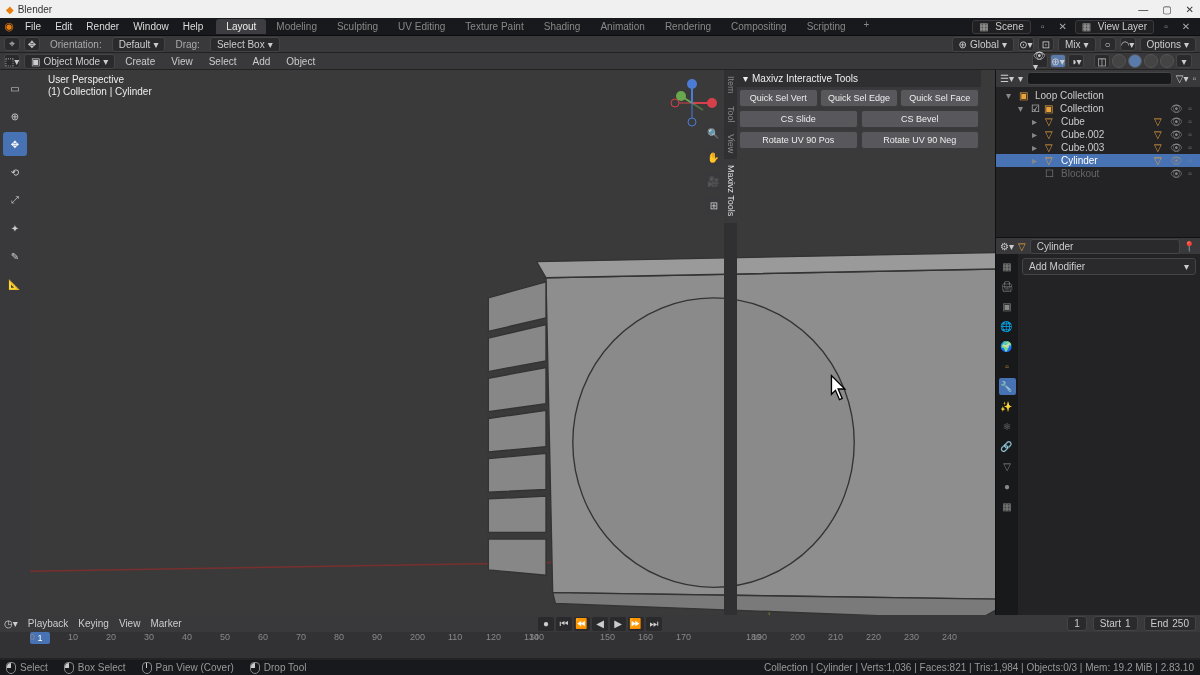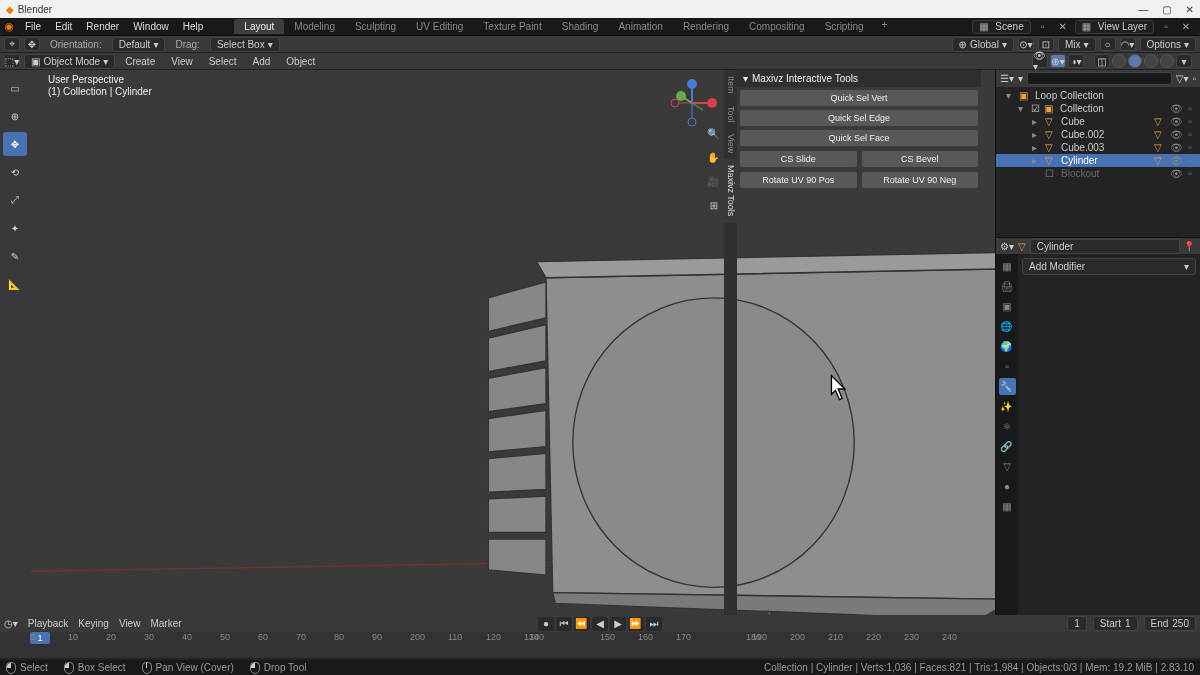--- a/index.html
+++ b/index.html
@@ -7,21 +7,21 @@
 
 
 .titlebar{height:18px;background:#f0f0f0;color:#333;display:flex;align-items:center;padding:0 6px;}
 .titlebar .logo{color:#e87d0d;margin-right:4px}
 .titlebar .controls{margin-left:auto;display:flex;gap:14px;font-size:12px}
 
 
 .menubar{height:18px;background:#18191c;display:flex;align-items:center;border-bottom:1px solid #0d0d0d}
 .menubar .blender-icon{width:18px;display:flex;justify-content:center;color:#e87d0d;font-size:11px}
 .menubar .mitem{padding:0 7px;color:#ddd;cursor:pointer}
-.menubar .tabs{display:flex;margin-left:24px}
+.menubar .tabs{display:flex;margin-left:6px}
 .menubar .tab{padding:2px 10px;color:#888;border-radius:3px 3px 0 0}
 .menubar .tab.active{background:#3e3e42;color:#eee}
 .menubar .plus{padding:0 8px;color:#888}
 .menubar .right{margin-left:auto;display:flex;align-items:center;gap:4px;padding-right:6px}
 .menubar .scenebox,.menubar .layerbox{display:flex;align-items:center;background:#202022;border:1px solid #3a3a3c;border-radius:3px;height:14px}
 .menubar .scenebox span,.menubar .layerbox span{padding:0 6px}
 .menubar .iconbtn{width:16px;text-align:center;color:#aaa}
 
 
 .toolheader{height:17px;background:#39393c;display:flex;align-items:center;border-bottom:1px solid #222;padding:0 4px;gap:4px}
@@ -55,21 +55,21 @@
 .gizmo svg{overflow:visible}
 
 
 .vtabs-view{position:absolute;right:258px;top:0;bottom:0;width:13px;background:#303033;display:flex;flex-direction:column}
 .vtab{writing-mode:vertical-rl;padding:6px 1px;color:#888;font-size:9px;text-align:center;cursor:pointer}
 .vtab.active{background:#39393c;color:#ddd}
 
 
 .npanel{position:absolute;right:14px;top:0;width:244px;background:#39393c}
 .npanel .title{background:#2f2f32;padding:3px 6px;color:#eee;display:flex;align-items:center;gap:4px}
-.npanel .grid{display:grid;grid-template-columns:1fr;gap:2px;padding:2px}
+.npanel .grid{display:grid;grid-template-columns:1fr 1fr 1fr;gap:2px;padding:2px}
 .npanel .grid2{display:grid;grid-template-columns:1fr 1fr;gap:3px;padding:1px 2px}
 .nbtn{background:#57575c;border:1px solid #3b3b3e;border-radius:3px;padding:3px 2px;text-align:center;color:#eee;font-size:9px}
 
 
 .rightcol{width:205px;display:flex;flex-direction:column;background:#232325;border-left:1px solid #111}
 .outliner-head{height:17px;background:#39393c;display:flex;align-items:center;padding:0 4px;gap:4px}
 .outliner-head .search{flex:1;background:#18191a;border:1px solid #444;border-radius:3px;height:13px}
 .outliner{flex:0 0 150px;overflow:auto;padding:2px 0}
 .orow{display:flex;align-items:center;padding:1px 4px 1px 10px;gap:4px}
 .orow.ind1{padding-left:22px}

